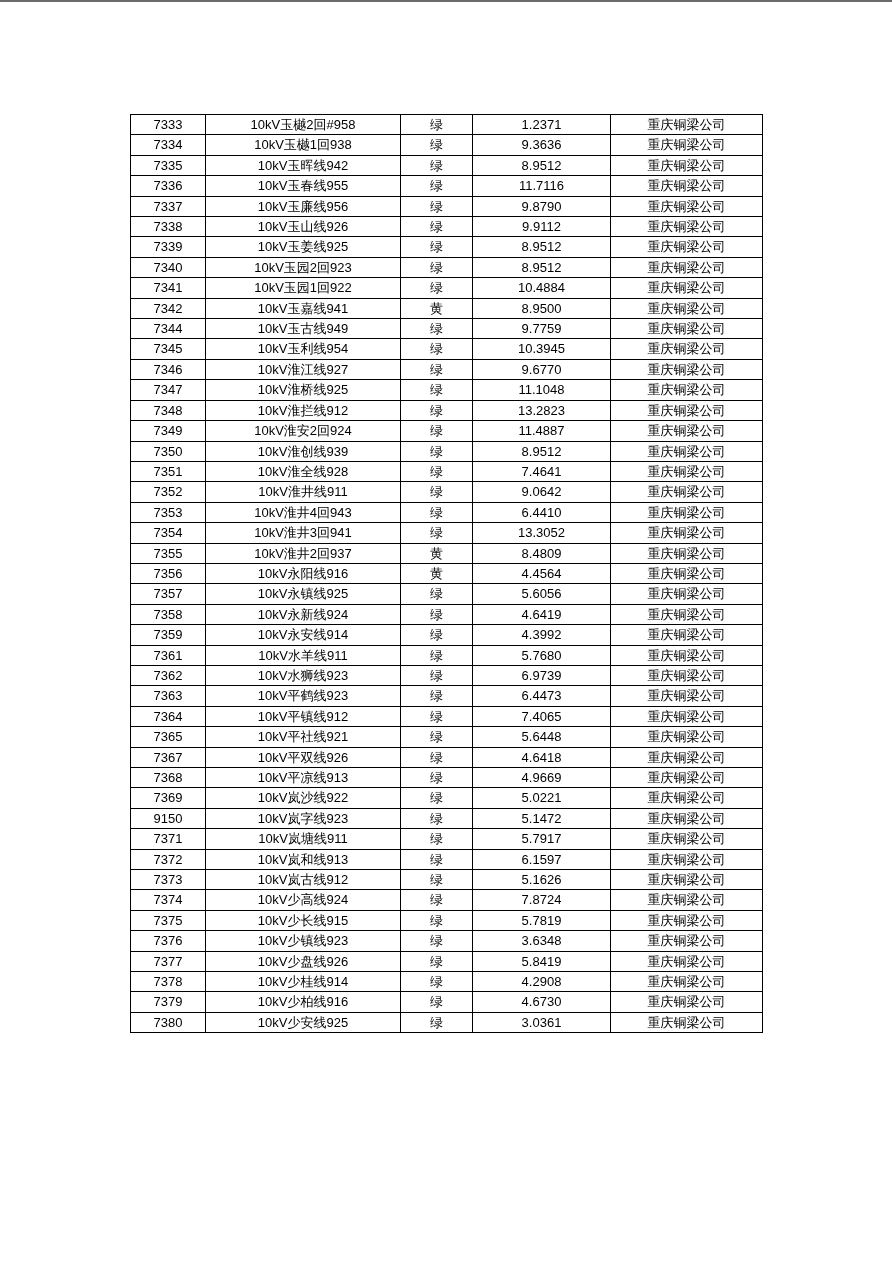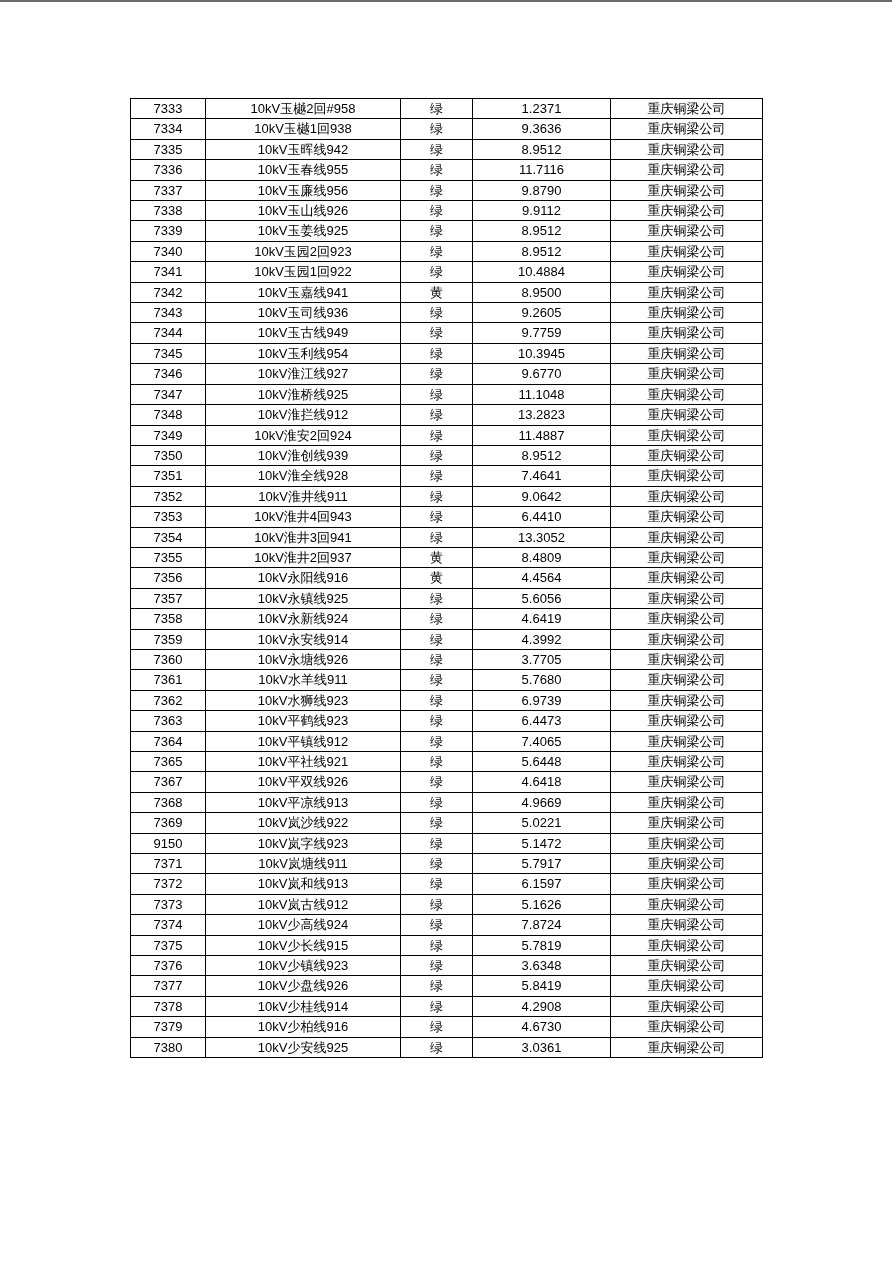--- a/index.html
+++ b/index.html
@@ -15,21 +15,21 @@
     position: relative;
     width: 892px;
     height: 1262px;
     background: #ffffff;
     overflow: hidden;
     border-top: 2px solid #6a6a6a;
   }
   table.data-table {
     position: absolute;
     left: 130px;
-    top: 96px;
+    top: 112px;
     border-collapse: collapse;
     table-layout: fixed;
     width: 632px;
   }
   table.data-table td {
     border: 1px solid #000000;
     font-size: 13px;
     line-height: 19.4px;
     height: 19.4px;
     padding: 0;
@@ -121,27 +121,20 @@
           <td>重庆铜梁公司</td>
         </tr>
         <tr>
           <td>7342</td>
           <td>10kV玉嘉线941</td>
           <td>黄</td>
           <td>8.9500</td>
           <td>重庆铜梁公司</td>
         </tr>
         <tr>
-          <td>7343</td>
-          <td>10kV玉司线936</td>
-          <td>绿</td>
-          <td>9.2605</td>
-          <td>重庆铜梁公司</td>
-        </tr>
-        <tr>
           <td>7344</td>
           <td>10kV玉古线949</td>
           <td>绿</td>
           <td>9.7759</td>
           <td>重庆铜梁公司</td>
         </tr>
         <tr>
           <td>7345</td>
           <td>10kV玉利线954</td>
           <td>绿</td>
@@ -237,27 +230,20 @@
           <td>10kV永新线924</td>
           <td>绿</td>
           <td>4.6419</td>
           <td>重庆铜梁公司</td>
         </tr>
         <tr>
           <td>7359</td>
           <td>10kV永安线914</td>
           <td>绿</td>
           <td>4.3992</td>
-          <td>重庆铜梁公司</td>
-        </tr>
-        <tr>
-          <td>7360</td>
-          <td>10kV永塘线926</td>
-          <td>绿</td>
-          <td>3.7705</td>
           <td>重庆铜梁公司</td>
         </tr>
         <tr>
           <td>7361</td>
           <td>10kV水羊线911</td>
           <td>绿</td>
           <td>5.7680</td>
           <td>重庆铜梁公司</td>
         </tr>
         <tr>

